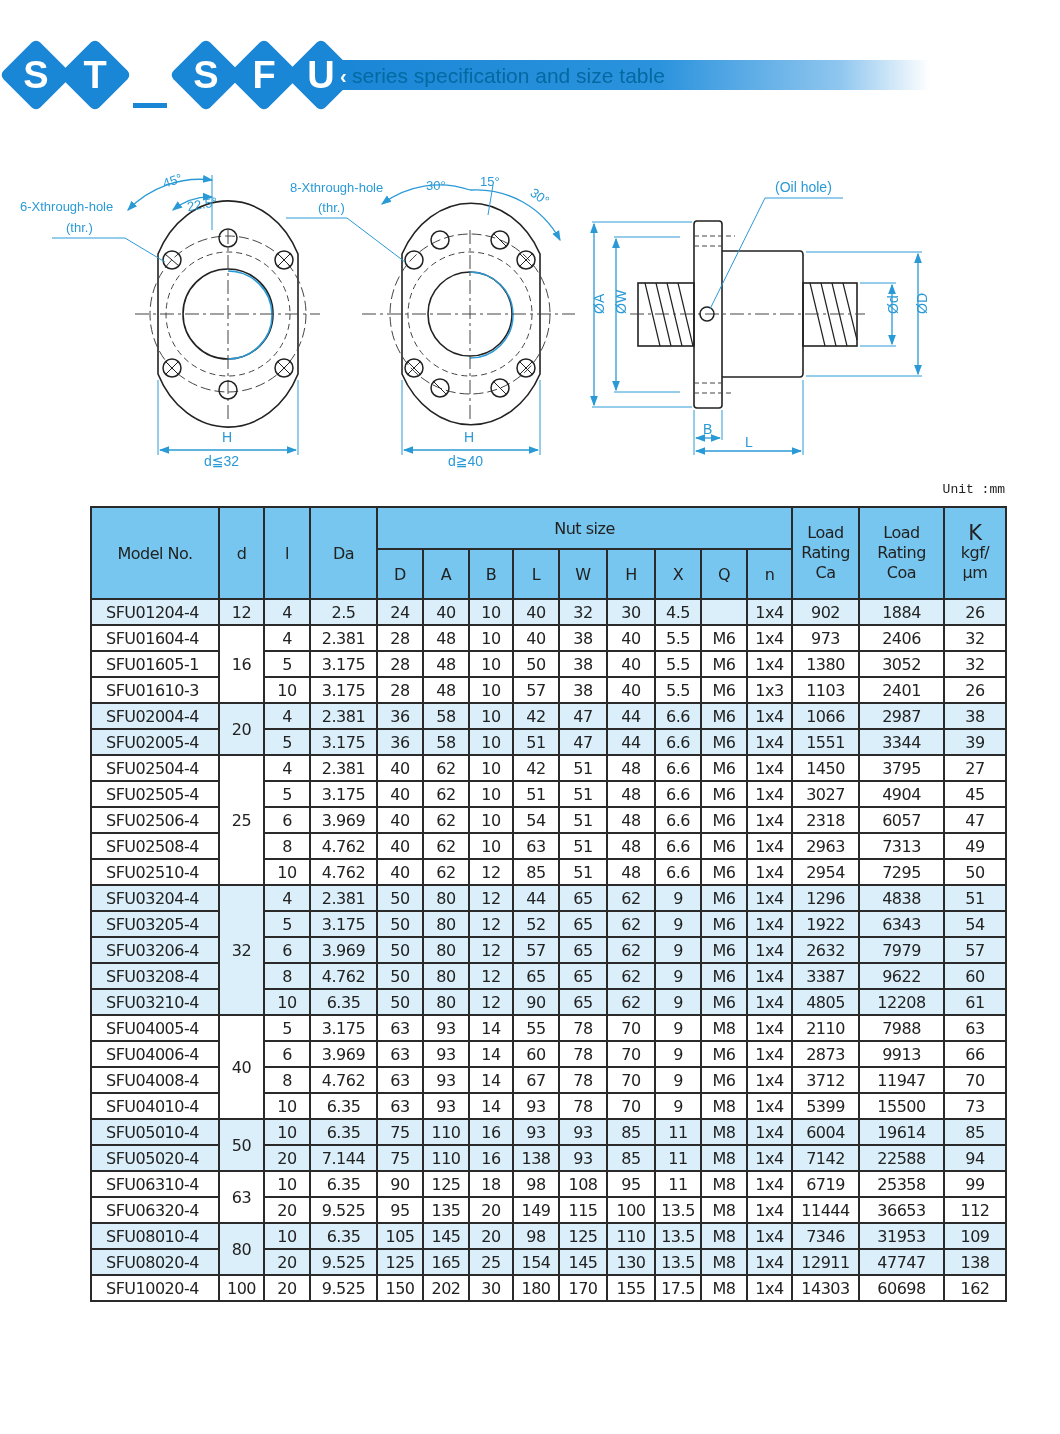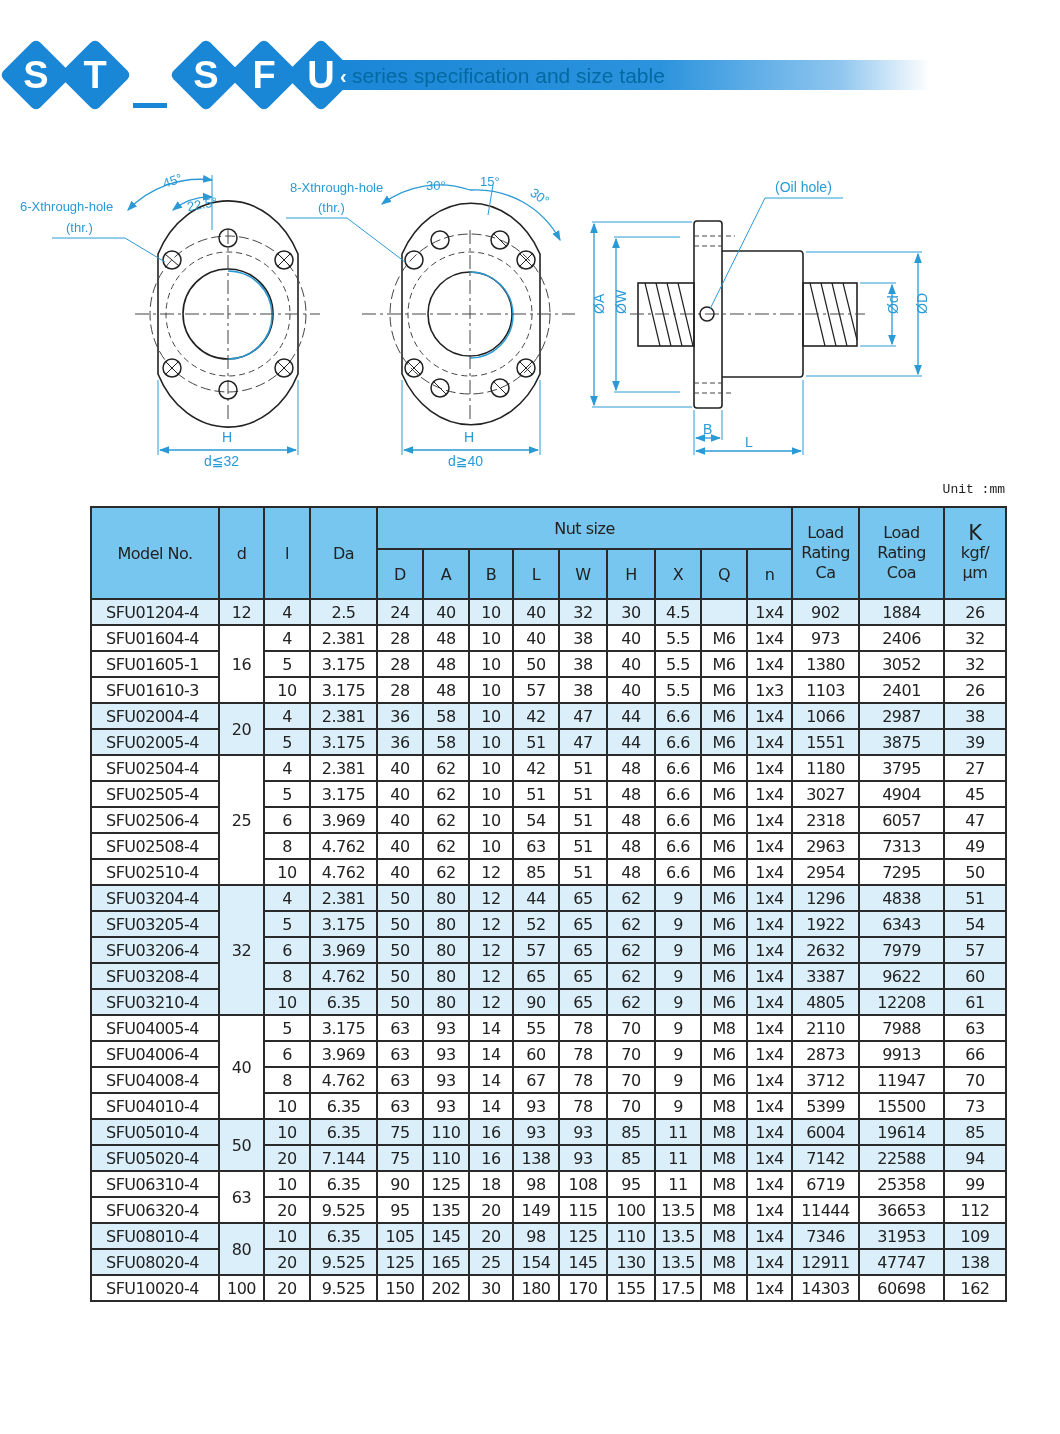--- a/index.html
+++ b/index.html
@@ -304,38 +304,38 @@
         <td>36</td>
         <td>58</td>
         <td>10</td>
         <td>51</td>
         <td>47</td>
         <td>44</td>
         <td>6.6</td>
         <td>M6</td>
         <td>1x4</td>
         <td>1551</td>
-        <td>3875</td>
+        <td>3344</td>
         <td>39</td>
       </tr>
       <tr>
         <td class="model">SFU02504-4</td>
         <td rowspan="5">25</td>
         <td>4</td>
         <td>2.381</td>
         <td>40</td>
         <td>62</td>
         <td>10</td>
         <td>42</td>
         <td>51</td>
         <td>48</td>
         <td>6.6</td>
         <td>M6</td>
         <td>1x4</td>
-        <td>1180</td>
+        <td>1450</td>
         <td>3795</td>
         <td>27</td>
       </tr>
       <tr>
         <td class="model">SFU02505-4</td>
         <td>5</td>
         <td>3.175</td>
         <td>40</td>
         <td>62</td>
         <td>10</td>

